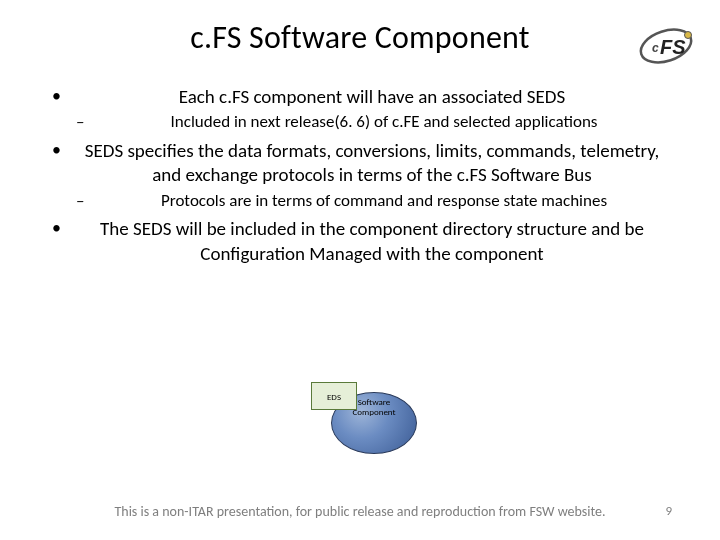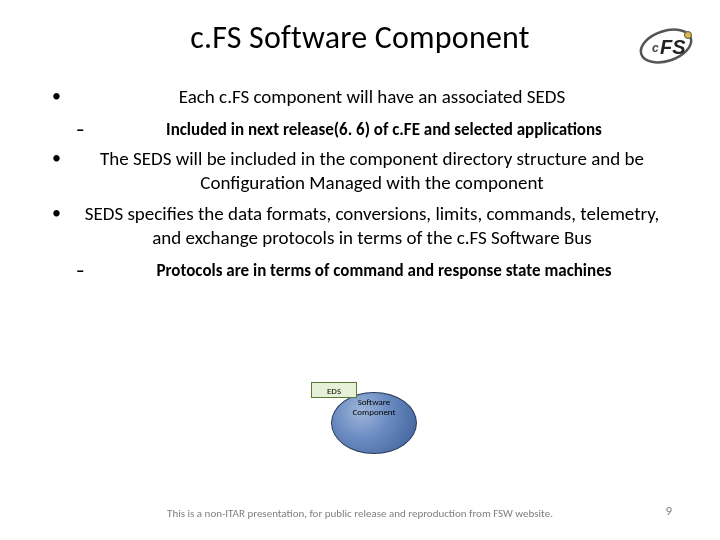--- a/index.html
+++ b/index.html
@@ -53,23 +53,22 @@
     margin-bottom: 6px;
   }
   .content > ul > li::before {
     content: "•";
     position: absolute;
     left: 4px;
     top: 0;
     font-size: 18px;
   }
   .content ul ul {
-    margin-top: 10px;
+    margin-top: 2px;
     margin-bottom: 2px;
-    font-weight: bold;
   }
   .content ul ul > li {
     position: relative;
     padding-left: 24px;
     font-size: 17px;
     margin-bottom: 2px;
   }
   .content ul ul > li::before {
     content: "–";
     position: absolute;
@@ -100,40 +99,40 @@
     font-size: 9px;
     line-height: 1.1;
     color: #000;
     padding: 4px;
   }
   .eds-box {
     position: absolute;
     left: 16px;
     top: 4px;
     width: 46px;
-    height: 16px;
+    height: 28px;
     background: #e6efd8;
     border: 1px solid #5a7a3a;
     display: flex;
     align-items: center;
     justify-content: center;
     font-size: 9px;
   }
   .footer {
     position: absolute;
     bottom: 20px;
     left: 0;
     width: 100%;
     padding: 0 48px;
     display: flex;
     align-items: center;
     justify-content: center;
   }
   .footer-text {
-    font-size: 11px;
+    font-size: 14px;
     color: #7f7f7f;
     text-align: right;
   }
   .page-num {
     position: absolute;
     right: 48px;
     bottom: 22px;
     font-size: 13px;
     color: #7f7f7f;
   }
@@ -159,29 +158,29 @@
     <ul>
       <li>
         <span>Each c.FS component will have an associated SEDS</span>
         <ul>
           <li>
             <span>Included in next release(6. 6) of c.FE and selected applications</span>
           </li>
         </ul>
       </li>
       <li>
-        <span>The SEDS will be included in the component directory structure and be Configuration Managed with the component</span>
-      </li>
-      <li>
         <span>SEDS specifies the data formats, conversions, limits, commands, telemetry, and exchange protocols in terms of the c.FS Software Bus</span>
         <ul>
           <li>
             <span>Protocols are in terms of command and response state machines</span>
           </li>
         </ul>
+      </li>
+      <li>
+        <span>The SEDS will be included in the component directory structure and be Configuration Managed with the component</span>
       </li>
     </ul>
   </div>
 
   <div class="diagram">
     <div class="circle">
       <span>Software Component</span>
     </div>
     <div class="eds-box">
       <span>EDS</span>

